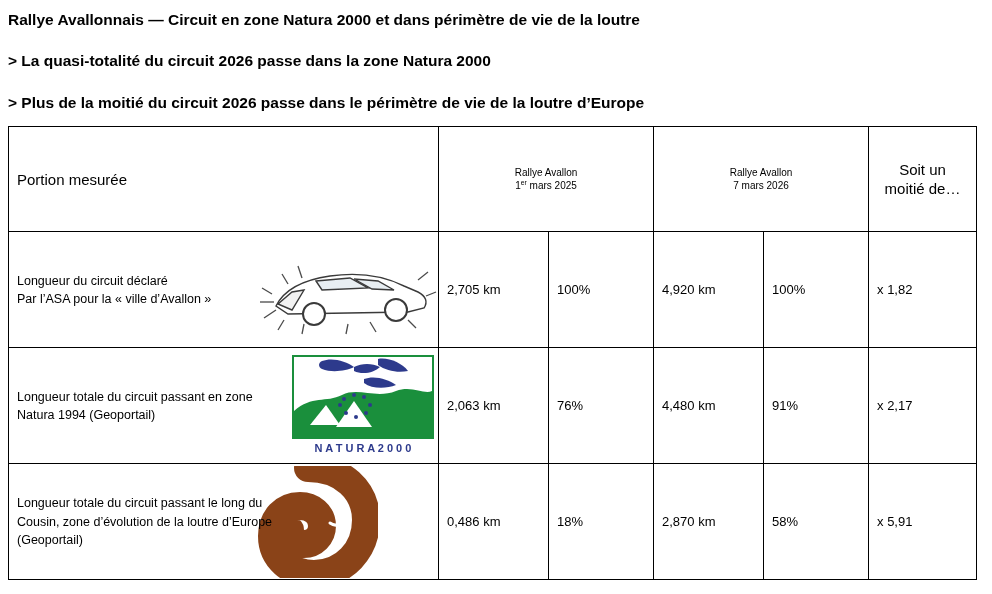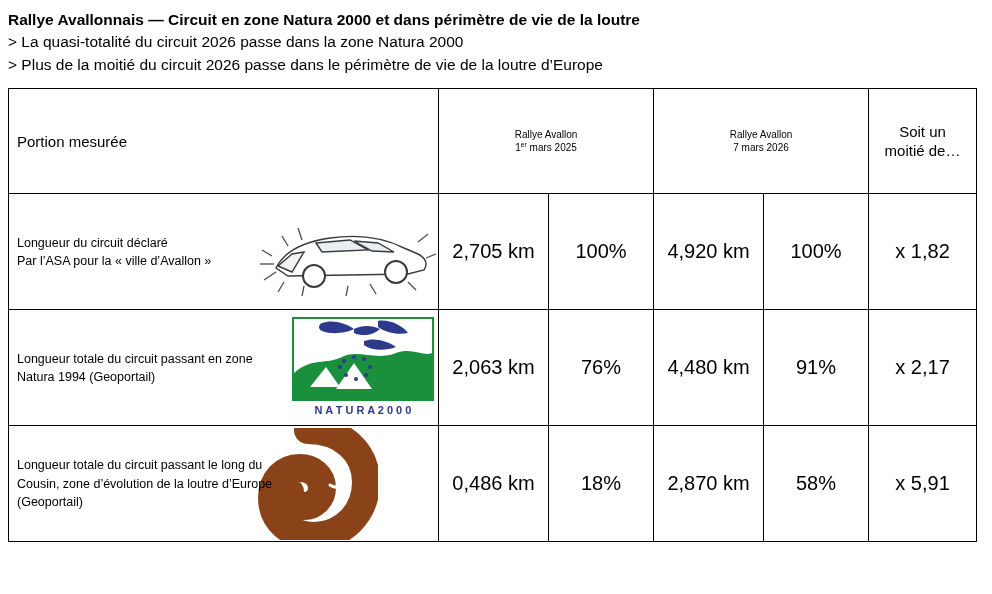--- a/index.html
+++ b/index.html
@@ -22,23 +22,23 @@
     padding: 8px 12px 0 8px;
   }
   .title {
     font-size: 15.5px;
     font-weight: bold;
     line-height: 1.25;
     margin: 2px 0 0 0;
   }
   .bullet {
     font-size: 15.5px;
-    font-weight: normal;
+    font-weight: bold;
     line-height: 1.25;
-    margin-top: 3px;
+    margin-top: 22px;
   }
   table.data {
     border-collapse: collapse;
     width: 968px;
     margin-top: 14px;
     table-layout: fixed;
   }
   table.data td {
     border: 1px solid #000000;
     vertical-align: middle;
@@ -58,22 +58,21 @@
     font-size: 10px;
     text-align: center;
     line-height: 1.3;
   }
   .hdr-ratio {
     font-size: 15px;
     text-align: center;
     line-height: 1.3;
   }
   .num {
-    font-size: 20px;
-    text-align: center;
+    font-size: 13px;
     white-space: nowrap;
   }
   .row-body td.desc {
     font-size: 12.5px;
     line-height: 1.45;
     position: relative;
     height: 116px;
   }
   .desc-text {
     position: relative;

